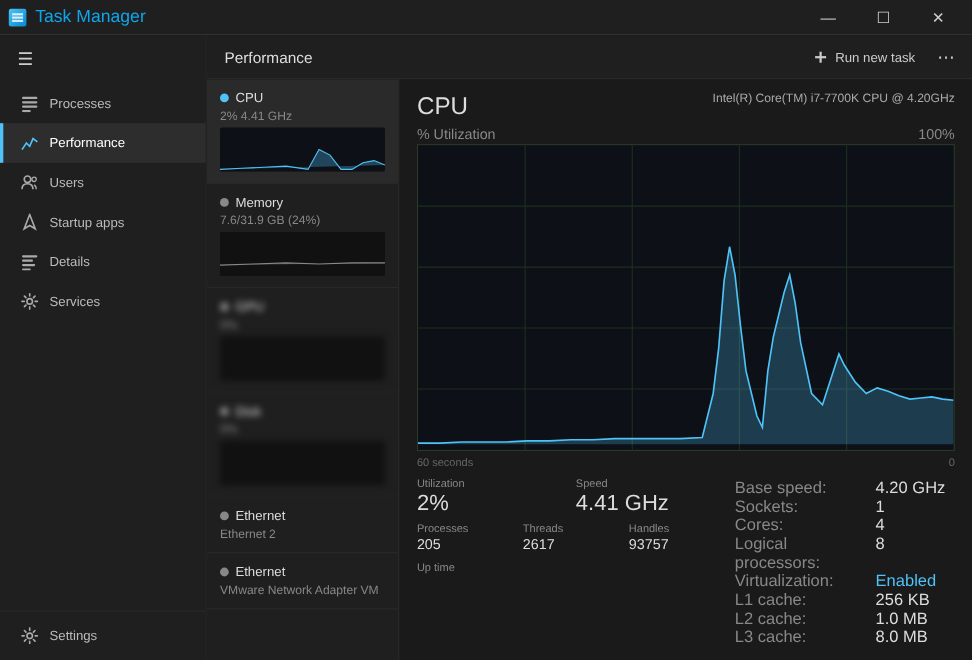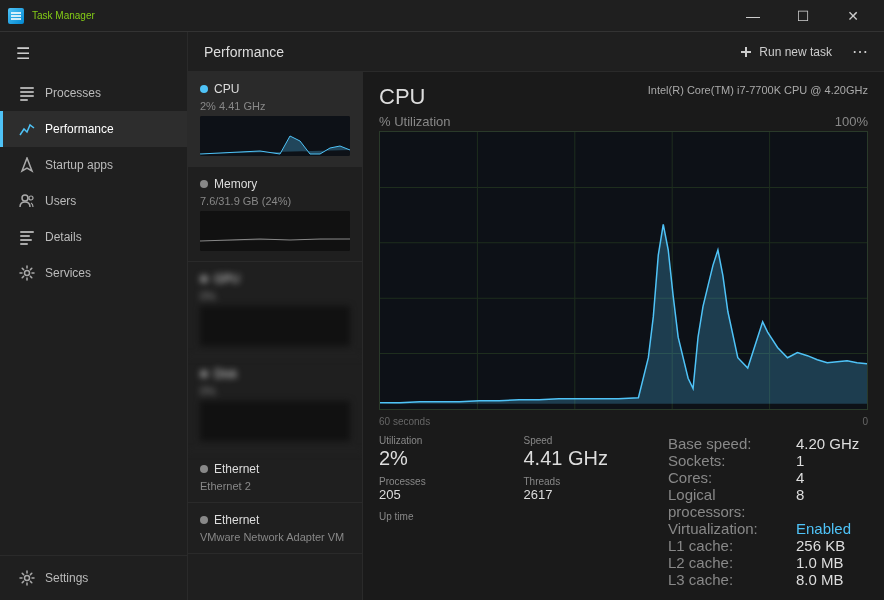--- a/index.html
+++ b/index.html
@@ -23,21 +23,21 @@
       padding: 0 8px;
       gap: 8px;
       border-bottom: 1px solid #333;
     }
     .titlebar-icon {
       width: 16px; height: 16px;
       background: linear-gradient(135deg, #4fc3f7 0%, #0288d1 100%);
       border-radius: 2px;
       display: flex; align-items: center; justify-content: center;
     }
-    .titlebar-title { font-size: 10px; color: #84cc16; }
+    .titlebar-title { font-size: 16px; color: #0ea5e9; }
     .titlebar-controls {
       margin-left: auto;
       display: flex; gap: 4px;
     }
     .titlebar-btn {
       width: 46px; height: 32px;
       display: flex; align-items: center; justify-content: center;
       color: #ccc; font-size: 14px; cursor: pointer;
     }
 
@@ -263,36 +263,36 @@
             <polyline points="1,14 5,8 8,11 11,4 15,7" stroke="#4fc3f7" stroke-width="1.5" fill="none"></polyline>
           </svg>
       </div>
       <span class="sidebar-item-label">Performance</span>
     </div>
 
 
     <div class="sidebar-item">
       <div class="sidebar-item-icon">
         <svg width="16" height="16" viewBox="0 0 16 16" fill="none">
-            <polygon points="8,1 13,14 8,11 3,14" stroke="#aaa" stroke-width="1.5" fill="none"></polygon>
-          </svg>
-      </div>
-      <span class="sidebar-item-label">Startup apps</span>
-    </div>
-
-    <div class="sidebar-item">
-      <div class="sidebar-item-icon">
-        <svg width="16" height="16" viewBox="0 0 16 16" fill="none">
             <circle cx="6" cy="5" r="3" stroke="#aaa" stroke-width="1.5"></circle>
             <path d="M1 14c0-3 2-5 5-5s5 2 5 5" stroke="#aaa" stroke-width="1.5" fill="none"></path>
             <circle cx="12" cy="5" r="2" stroke="#aaa" stroke-width="1.2"></circle>
             <path d="M14 14c0-2-1-3.5-2-4" stroke="#aaa" stroke-width="1.2" fill="none"></path>
           </svg>
       </div>
       <span class="sidebar-item-label">Users</span>
+    </div>
+
+    <div class="sidebar-item">
+      <div class="sidebar-item-icon">
+        <svg width="16" height="16" viewBox="0 0 16 16" fill="none">
+            <polygon points="8,1 13,14 8,11 3,14" stroke="#aaa" stroke-width="1.5" fill="none"></polygon>
+          </svg>
+      </div>
+      <span class="sidebar-item-label">Startup apps</span>
     </div>
 
     <div class="sidebar-item">
       <div class="sidebar-item-icon">
         <svg width="16" height="16" viewBox="0 0 16 16" fill="none">
             <rect x="1" y="2" width="14" height="2" rx="1" fill="#aaa"></rect>
             <rect x="1" y="6" width="10" height="2" rx="1" fill="#aaa"></rect>
             <rect x="1" y="10" width="12" height="2" rx="1" fill="#aaa"></rect>
             <rect x="1" y="14" width="8" height="2" rx="1" fill="#aaa"></rect>
           </svg>
@@ -471,20 +471,24 @@
             </div>
             <div class="stats-row" style="margin-top:6px;">
               <div class="stat-group">
                 <div class="stat-label">Processes</div>
                 <div class="stat-value small">205</div>
               </div>
               <div class="stat-group">
                 <div class="stat-label">Threads</div>
                 <div class="stat-value small">2617</div>
               </div>
+              <div class="stat-group">
+                <div class="stat-label">Handles</div>
+                <div class="stat-value small">93757</div>
+              </div>
             </div>
             <div style="margin-top:8px;">
               <div class="stat-label">Up time</div>
             </div>
           </div>
 
           <div style="min-width:200px;">
             <div class="stats-detail-row">
               <span class="stats-detail-key">Base speed:</span>
               <span class="stats-detail-val">4.20 GHz</span>

